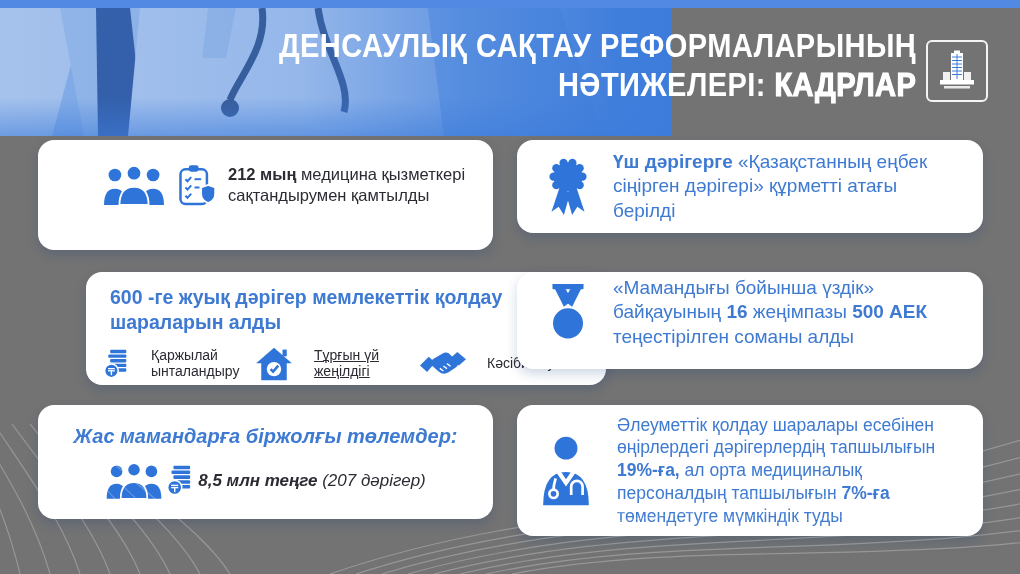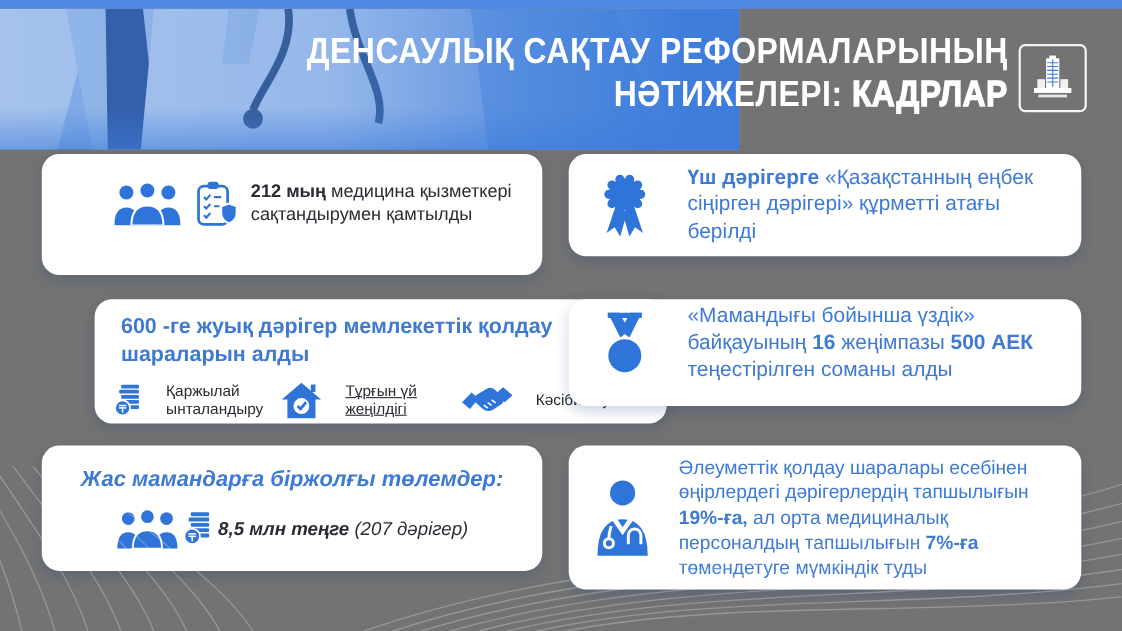--- a/index.html
+++ b/index.html
@@ -16,41 +16,41 @@
   .title{position:absolute;top:26px;right:104px;text-align:right;color:#ffffff;
          font-weight:bold;font-size:33px;line-height:39px;letter-spacing:0.5px;
          transform:scaleX(0.88);transform-origin:100% 0;white-space:nowrap;}
   .title .heavy{-webkit-text-stroke:1.2px #ffffff;}
   .logo-box{position:absolute;top:40px;right:32px;width:58px;height:58px;
             border:2px solid rgba(255,255,255,0.92);border-radius:6px;
             display:flex;align-items:center;justify-content:center;}
   .card{position:absolute;background:#ffffff;border-radius:16px;
         box-shadow:0 5px 12px rgba(15,55,120,0.20);box-sizing:border-box;}
   .card-h{color:#3e7ad2;font-size:19.5px;font-weight:bold;line-height:1.28;}
-  .blue-body{color:#3e7ad2;font-size:19px;line-height:1.28;margin-left:12px;}
+  .blue-body{color:#3e7ad2;font-size:19px;line-height:1.28;}
   .blue-body b{font-weight:bold;}
   .dark{color:#2b2b33;font-size:16.5px;line-height:1.27;}
   .dark b{font-weight:bold;}
   .c1{left:38px;top:140px;width:455px;height:110px;padding:15px 20px 12px 24px;}
   .c1 .row{display:flex;align-items:center;gap:12px;margin:7px 0 0 40px;}
   .c2{left:517px;top:140px;width:466px;height:93px;display:flex;align-items:center;
       gap:22px;padding:0 20px 0 28px;}
   .c3{left:38px;top:272px;width:520px;height:113px;padding:13px 16px 27px 24px;margin-left:48px;}
   .c3 .items{display:flex;align-items:center;gap:10px;margin-top:10px;margin-left:-6px;}
   .item{display:flex;align-items:center;gap:21px;}
   .item-label{color:#2b2b33;font-size:14px;line-height:1.14;}
   .c4{left:517px;top:272px;width:466px;height:97px;display:flex;align-items:center;
       gap:22px;padding:0 20px 16px 28px;}
   .c5{left:38px;top:405px;width:455px;height:114px;padding:18px 20px;
       display:flex;flex-direction:column;justify-content:center;font-style:italic;}
   .c5 .card-h{text-align:center;font-size:20px;}
   .c5 .row{display:flex;align-items:center;justify-content:center;gap:4px;margin-top:12px;}
   .c5 .dark{font-size:17px;}
   .c6{left:517px;top:405px;width:466px;height:131px;display:flex;align-items:center;
-      gap:12px;padding:0 16px 0 22px;}
+      gap:24px;padding:0 16px 0 22px;}
   .c6 .blue-body{font-size:17.5px;line-height:1.3;}
   .decor{position:absolute;left:0;bottom:0;pointer-events:none;}
   svg{flex:none;}
 </style>
 </head>
 <body>
 
 <div class="stage">
 
   <div class="topbar"></div>

